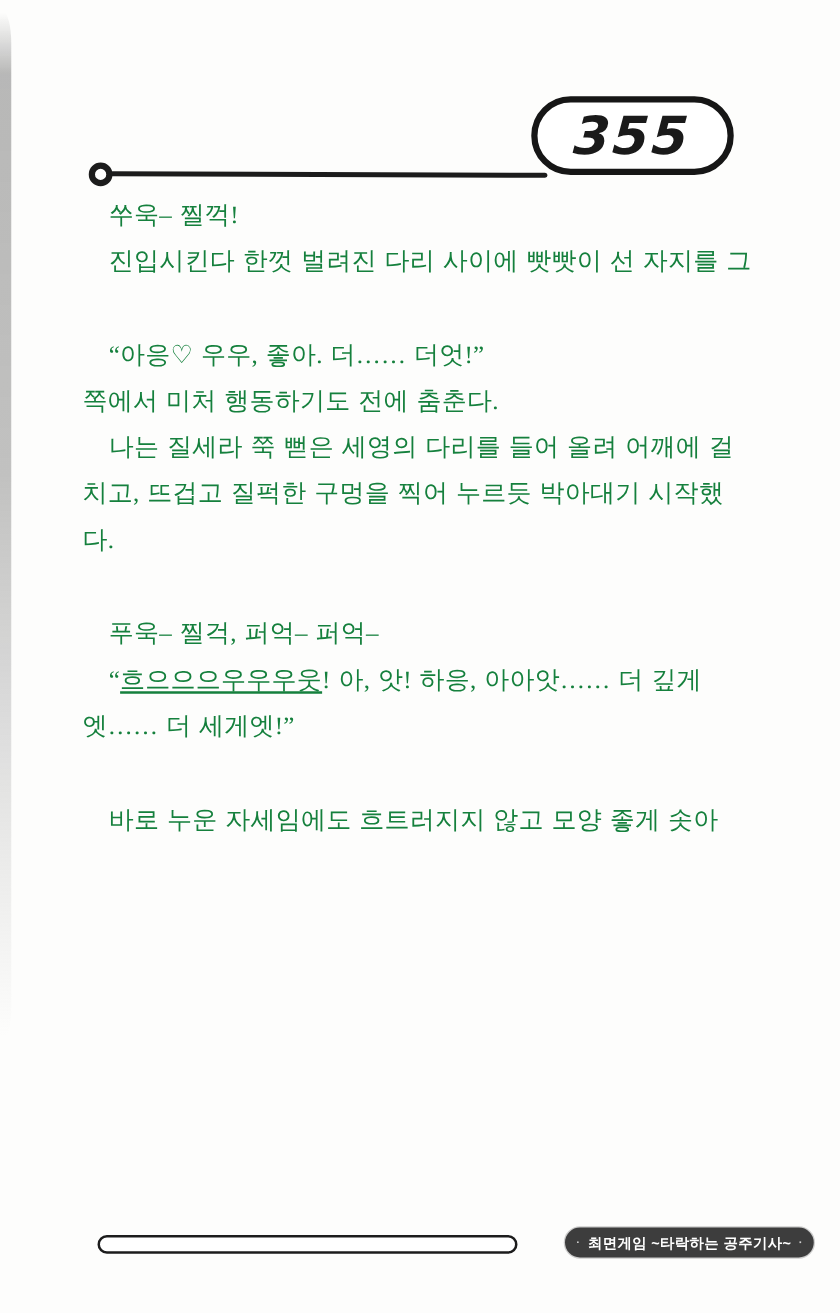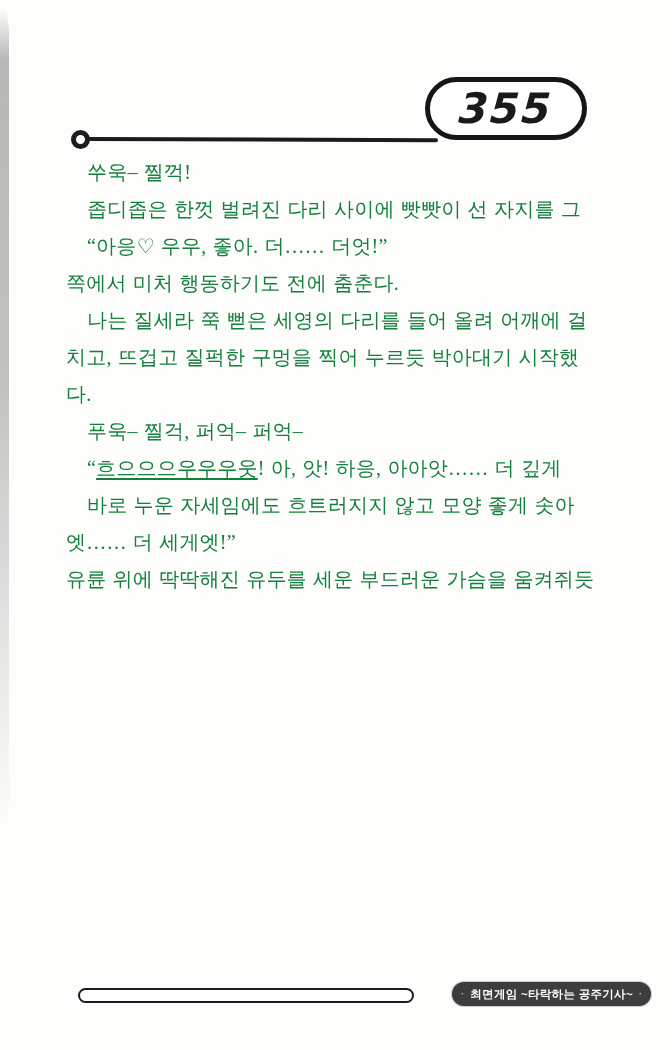--- a/index.html
+++ b/index.html
@@ -41,21 +41,21 @@
     font-style:italic;font-weight:bold;font-size:42px;color:#1a1a1a;
     letter-spacing:2px;transform:skewX(-4deg);
   }
   
   .body-text{position:absolute;left:66px;top:154px;width:545px;}
   .line{
     white-space:nowrap;font-size:20px;line-height:37px;
     letter-spacing:0.2px;word-spacing:1px;color:#15803d;
   }
   .indent{padding-left:21px;}
-  .gap{}
+  .gap{margin-top:38px;}
   .u{text-decoration:underline;text-underline-offset:3px;text-decoration-thickness:1.5px;}
   
   .footer-capsule{
     position:absolute;left:78px;top:988px;width:336px;height:15px;
     border:2px solid #1c1c1c;border-radius:9px;background:#fff;box-sizing:border-box;
   }
   .footer-badge{
     position:absolute;left:452px;top:982px;height:24px;
     background:#3d3d3d;border-radius:12px;color:#fff;
     display:flex;align-items:center;gap:6px;padding:0 9px;
@@ -73,31 +73,30 @@
   <div class="spine"></div>
 
   <div class="header-ring"></div>
   <div class="header-line"></div>
   <div class="page-badge">
     <span class="page-number">355</span>
   </div>
 
   <div class="body-text">
     <div class="line indent">쑤욱– 찔꺽!</div>
-    <div class="line indent">좁디좁은 한껏 벌려진 다리 사이에 빳빳이 선 자지를 그</div>
+    <div class="line indent">진입시킨다 한껏 벌려진 다리 사이에 빳빳이 선 자지를 그</div>
     <div class="line indent gap">“아응♡ 우우, 좋아. 더…… 더엇!”</div>
     <div class="line">쪽에서 미처 행동하기도 전에 춤춘다.</div>
     <div class="line indent">나는 질세라 쭉 뻗은 세영의 다리를 들어 올려 어깨에 걸</div>
     <div class="line">치고, 뜨겁고 질퍽한 구멍을 찍어 누르듯 박아대기 시작했</div>
     <div class="line">다.</div>
     <div class="line indent gap">푸욱– 찔걱, 퍼억– 퍼억–</div>
     <div class="line indent"><span>“</span><span class="u">흐으으으우우우웃</span><span>! 아, 앗! 하응, 아아앗…… 더 깊게</span></div>
+    <div class="line">엣…… 더 세게엣!”</div>
     <div class="line indent gap">바로 누운 자세임에도 흐트러지지 않고 모양 좋게 솟아</div>
-    <div class="line">엣…… 더 세게엣!”</div>
-    <div class="line">유륜 위에 딱딱해진 유두를 세운 부드러운 가슴을 움켜쥐듯</div>
   </div>
 
   <div class="footer-capsule"></div>
   <div class="footer-badge">
     <span class="dot">·</span>
     <span>최면게임 ~타락하는 공주기사~</span>
     <span class="dot">·</span>
   </div>
 
 </div>

